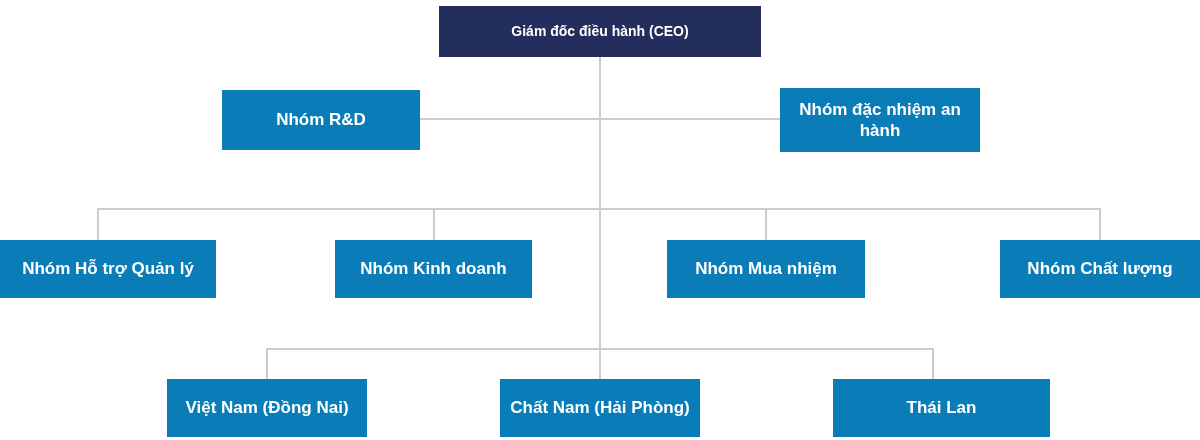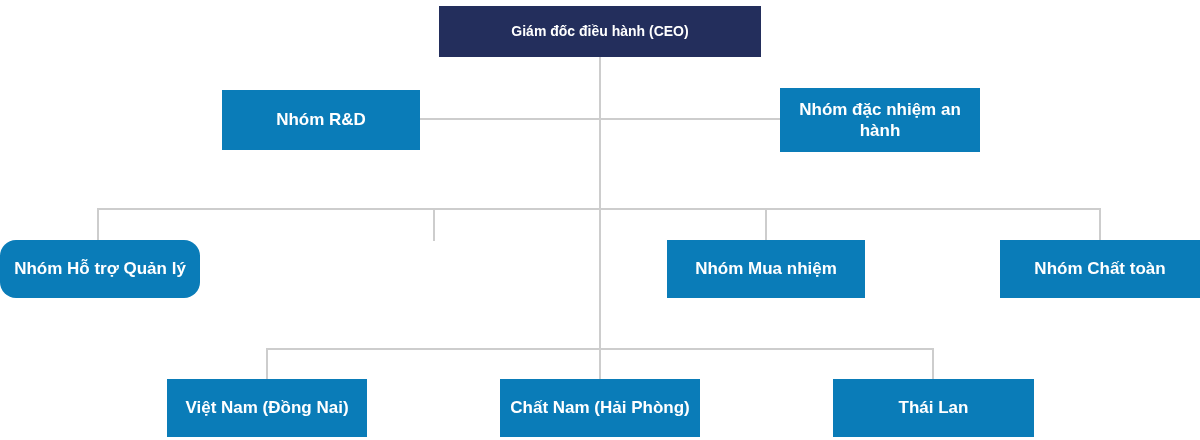--- a/index.html
+++ b/index.html
@@ -29,27 +29,27 @@
     padding:2px 6px;
   }
   .node.root{
     background:var(--root-bg);
     font-size:14px;font-weight:700;
   }
   
   .n-ceo   {left:439px;top:6px;  width:322px;height:51px;}
   .n-rnd   {left:222px;top:90px; width:198px;height:60px;}
   .n-safe  {left:780px;top:88px; width:200px;height:64px;}
-  .n-mgmt  {left:0px;  top:240px;width:200px;height:58px;border-radius:16px;}
+  .n-mgmt  {left:0px;  top:240px;width:216px;height:58px;}
   .n-sales {left:335px;top:240px;width:197px;height:58px;}
   .n-purch {left:667px;top:240px;width:198px;height:58px;}
   .n-qual  {left:1000px;top:240px;width:200px;height:58px;}
   .n-vndn  {left:167px;top:379px;width:200px;height:58px;}
   .n-vnhp  {left:500px;top:379px;width:200px;height:58px;}
-  .n-thai  {left:833px;top:379px;width:201px;height:58px;}
+  .n-thai  {left:833px;top:379px;width:217px;height:58px;}
   
   .c-main-v {left:599px;top:57px; width:2px;  height:322px;}
   .c-l2-h   {left:420px;top:118px;width:360px;height:2px;}
   .c-l3-h   {left:97px; top:208px;width:1004px;height:2px;}
   .c-l3-d1  {left:97px; top:208px;width:2px;height:33px;}
   .c-l3-d2  {left:433px;top:208px;width:2px;height:33px;}
   .c-l3-d3  {left:765px;top:208px;width:2px;height:33px;}
   .c-l3-d4  {left:1099px;top:208px;width:2px;height:33px;}
   .c-l4-h   {left:266px;top:348px;width:668px;height:2px;}
   .c-l4-d1  {left:266px;top:348px;width:2px;height:32px;}
@@ -78,25 +78,28 @@
   <div class="node n-rnd">
     <span>Nhóm R&amp;D</span>
   </div>
   <div class="node n-safe">
     <span>Nhóm đặc nhiệm an hành</span>
   </div>
 
   <div class="node n-mgmt">
     <span>Nhóm Hỗ trợ Quản lý</span>
   </div>
+  <div class="node n-sales">
+    <span>Nhóm Kinh doanh</span>
+  </div>
   <div class="node n-purch">
     <span>Nhóm Mua nhiệm</span>
   </div>
   <div class="node n-qual">
-    <span>Nhóm Chất toàn</span>
+    <span>Nhóm Chất lượng</span>
   </div>
 
   <div class="node n-vndn">
     <span>Việt Nam (Đồng Nai)</span>
   </div>
   <div class="node n-vnhp">
     <span>Chất Nam (Hải Phòng)</span>
   </div>
   <div class="node n-thai">
     <span>Thái Lan</span>

